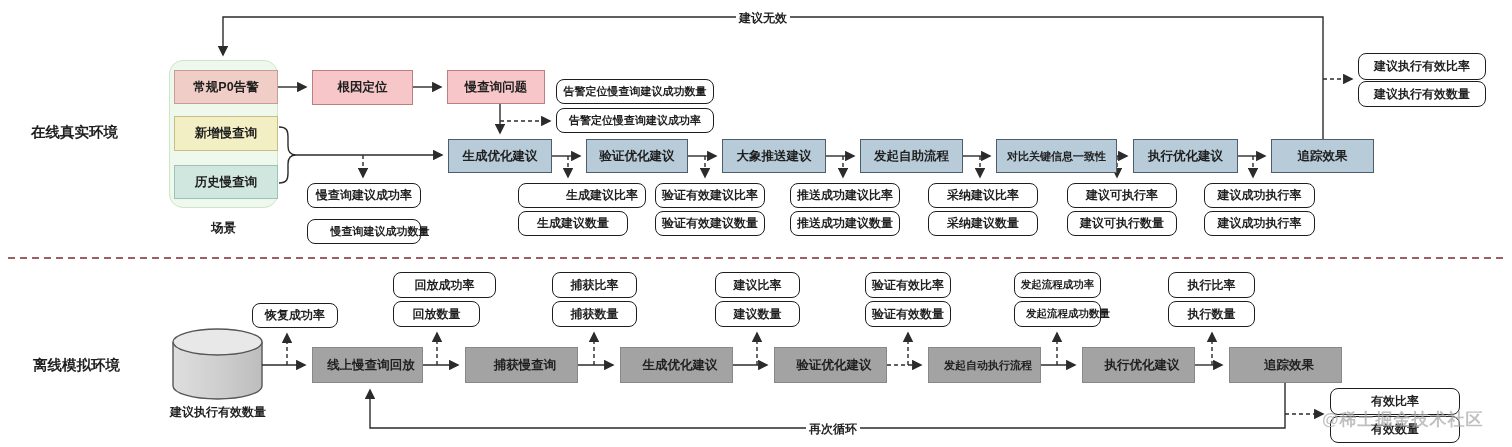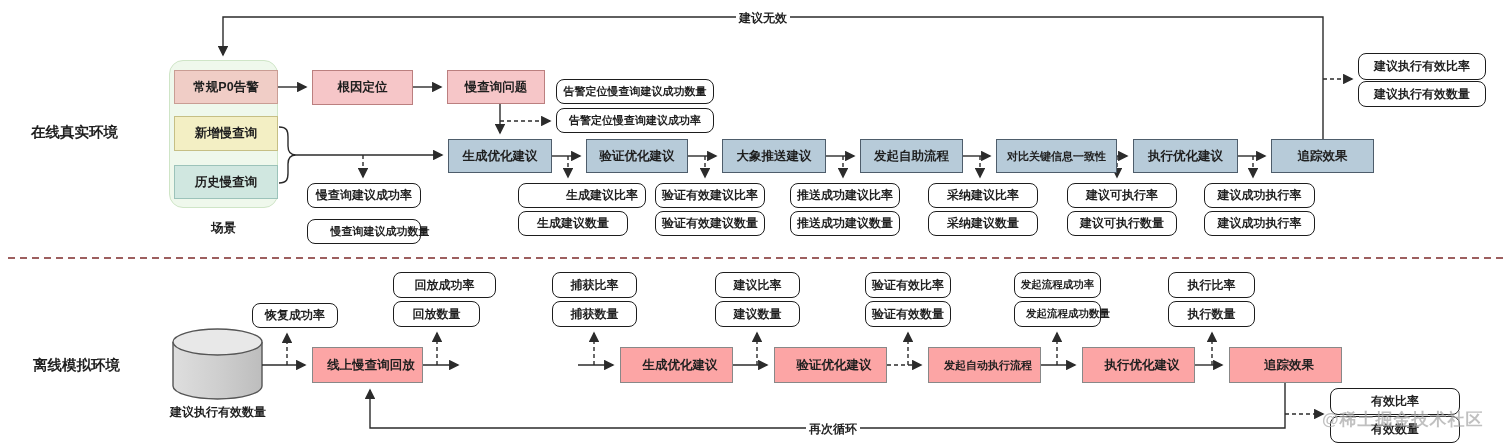--- a/index.html
+++ b/index.html
@@ -5,21 +5,21 @@
   html,body{margin:0;padding:0;background:#ffffff;}
   .stage{
     position:relative;width:1512px;height:447px;overflow:hidden;background:#fff;
     font-family:"Liberation Sans","DejaVu Sans",sans-serif;color:#1f1f1f;
   }
   .stage svg.wires{position:absolute;left:0;top:0;z-index:1;}
   .abs{position:absolute;box-sizing:border-box;z-index:2;}
   .box{display:flex;align-items:center;justify-content:center;text-align:center;}
   .step{font-size:12.5px;font-weight:600;}
   .step-online{background:#b7cbd9;border:1.3px solid #4e5d6b;}
-  .step-offline{background:#fca5a5;border:1.3px solid #888;padding-left:7px;}
+  .step-offline{background:#a3a3a3;border:1.3px solid #888;padding-left:7px;}
   .pink{background:#f6c6c8;border:1.3px solid #bb7f7f;font-size:12.5px;font-weight:600;}
   .metric{background:#fff;border:1.5px solid #1d1d1d;border-radius:8px;font-size:12px;font-weight:600;white-space:nowrap;}
   .fs11{font-size:11px;}
   .fs10{font-size:10.5px;}
   .scene-group{background:#eff8ec;border:1.5px solid #cfe5c7;border-radius:14px;}
   .scene-item{font-size:12.5px;font-weight:600;}
   .scene-p0{background:#f0cdc6;border:1.3px solid #c99d94;}
   .scene-new{background:#f3efc4;border:1.3px solid #c6bf85;}
   .scene-hist{background:#d0e7e0;border:1.3px solid #9cc3ba;}
   .section-label{font-size:14.5px;font-weight:bold;white-space:nowrap;}
@@ -137,20 +137,21 @@
   <div class="abs box metric" style="left:1204px;top:183px;width:111px;height:25px;">建议成功执行率</div>
   <div class="abs box metric" style="left:1204px;top:211px;width:111px;height:25px;">建议成功执行率</div>
 
   <div class="abs box metric" style="left:1358px;top:53px;width:128px;height:27px;">建议执行有效比率</div>
   <div class="abs box metric" style="left:1358px;top:81px;width:128px;height:26px;">建议执行有效数量</div>
 
   <div class="abs small-label" style="left:158px;top:404px;width:120px;text-align:center;font-size:12px;">建议执行有效数量</div>
   <div class="abs box metric" style="left:252px;top:303px;width:86px;height:25px;">恢复成功率</div>
 
   <div class="abs box step step-offline" style="left:312px;top:347px;width:111px;height:36px;">线上慢查询回放</div>
+  <div class="abs box step step-offline" style="left:465px;top:347px;width:113px;height:36px;">捕获慢查询</div>
   <div class="abs box step step-offline" style="left:620px;top:347px;width:113px;height:36px;">生成优化建议</div>
   <div class="abs box step step-offline" style="left:774px;top:347px;width:113px;height:36px;">验证优化建议</div>
   <div class="abs box step step-offline fs11" style="left:928px;top:347px;width:113px;height:36px;">发起自动执行流程</div>
   <div class="abs box step step-offline" style="left:1082px;top:347px;width:113px;height:36px;">执行优化建议</div>
   <div class="abs box step step-offline" style="left:1229px;top:347px;width:113px;height:36px;">追踪效果</div>
 
   <div class="abs box metric" style="left:393px;top:272px;width:103px;height:26px;">回放成功率</div>
   <div class="abs box metric" style="left:393px;top:301px;width:87px;height:26px;">回放数量</div>
   <div class="abs box metric" style="left:552px;top:272px;width:85px;height:26px;">捕获比率</div>
   <div class="abs box metric" style="left:552px;top:301px;width:85px;height:26px;">捕获数量</div>

